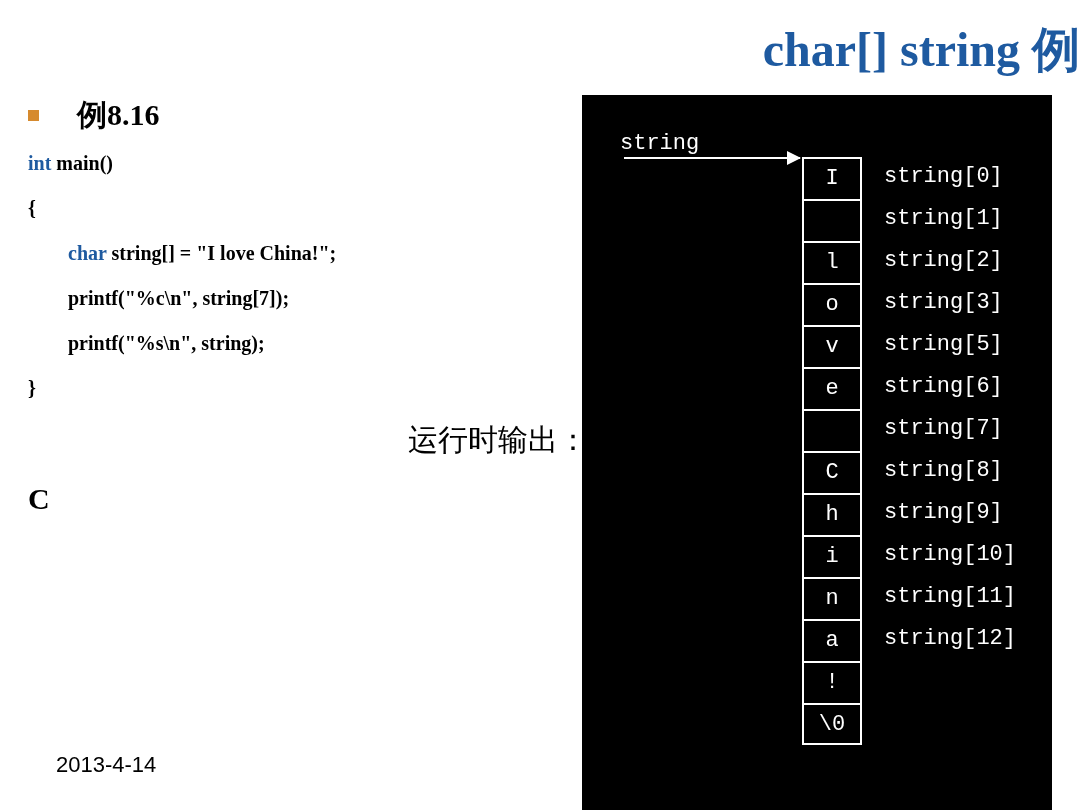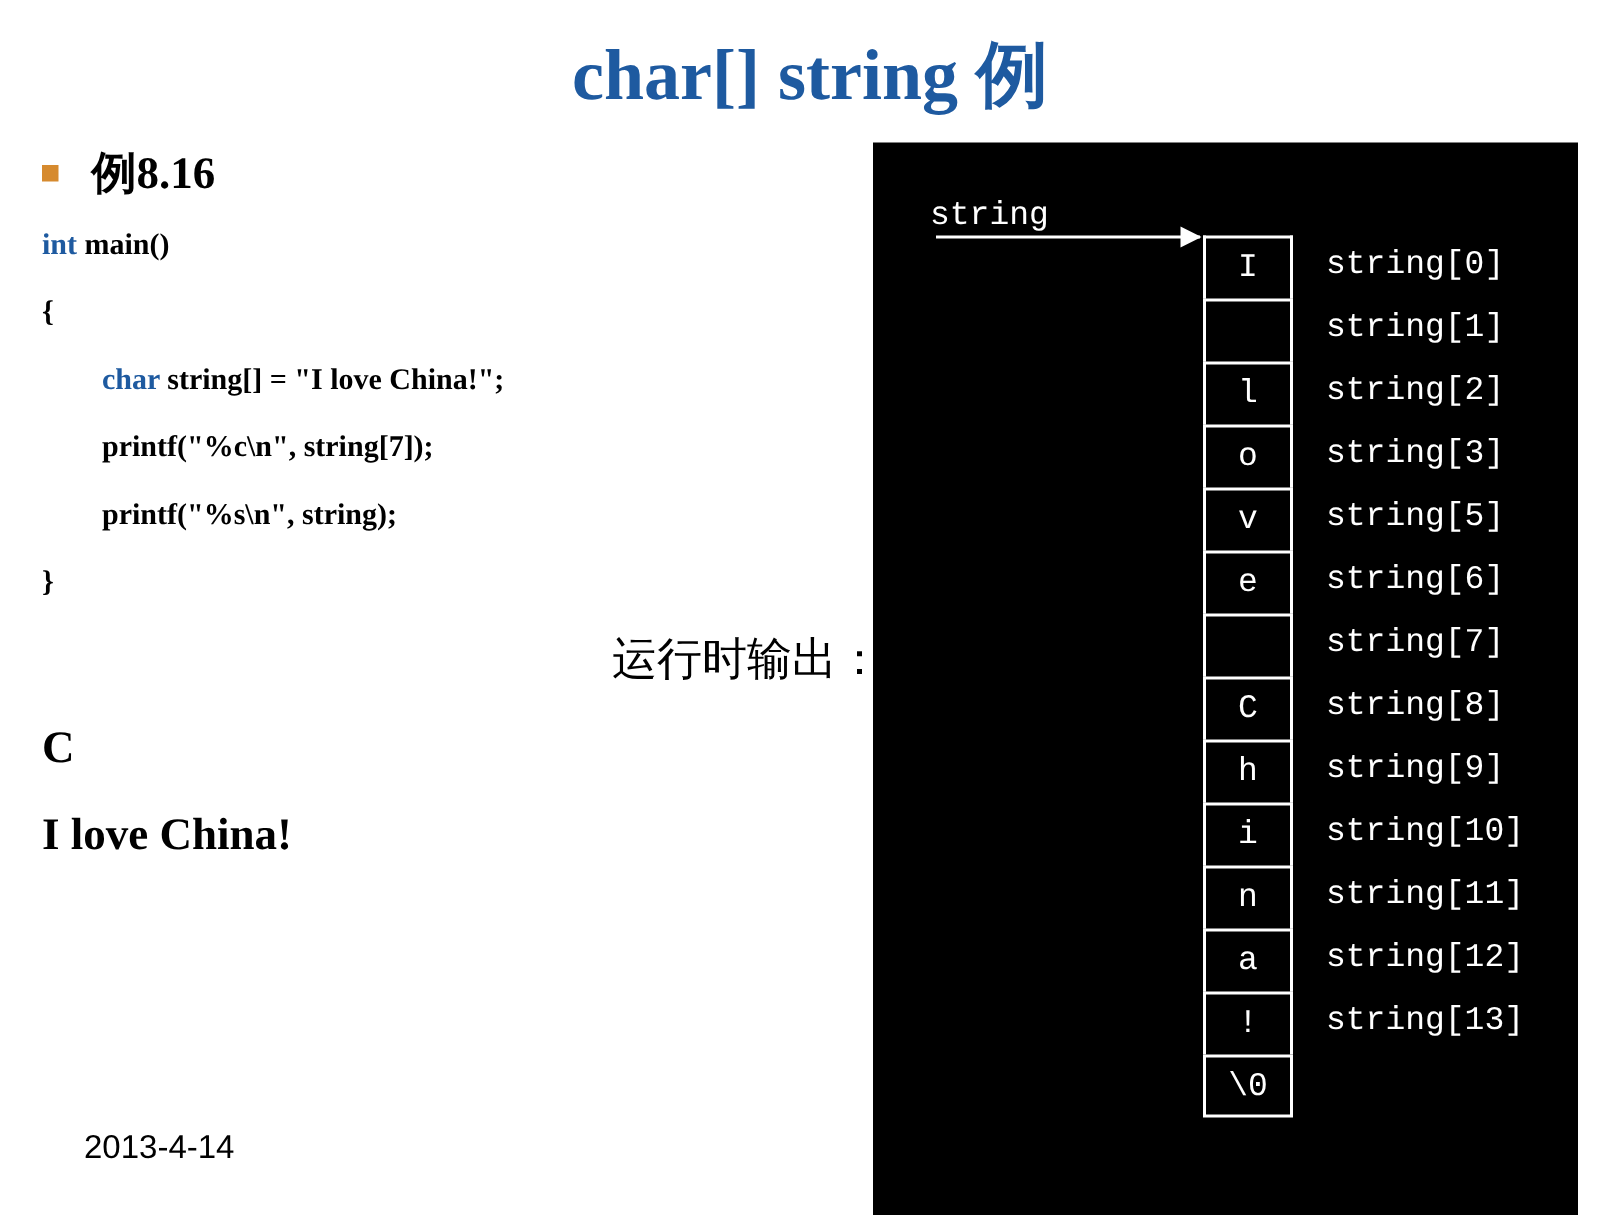--- a/index.html
+++ b/index.html
@@ -5,37 +5,38 @@
     * { margin: 0; padding: 0; box-sizing: border-box; }
     body {
       width: 1080px;
       height: 810px;
       background: #fff;
       font-family: "Times New Roman", serif;
       position: relative;
       overflow: hidden;
     }
     .title {
-      text-align: center;
+      text-align: right;
       font-size: 48px;
       font-weight: bold;
       color: #1e5aa0;
       padding-top: 18px;
       padding-bottom: 10px;
     }
     .content-left {
       position: absolute;
       left: 28px;
       top: 95px;
       width: 560px;
     }
     .bullet-row {
       display: flex;
       align-items: center;
       margin-bottom: 14px;
+      gap: 16px;
     }
     .bullet {
       width: 11px;
       height: 11px;
       background: #d68a2e;
       margin-right: 22px;
       flex-shrink: 0;
     }
     .bullet-text {
       font-size: 30px;
@@ -148,21 +149,20 @@
   <div class="code-line"><span class="kw">int</span><span> main()</span></div>
   <div class="code-line">{</div>
   <div class="code-line code-indent"><span class="kw">char</span><span> string[] = "I love China!";</span></div>
   <div class="code-line code-indent">printf("%c\n", string[7]);</div>
   <div class="code-line code-indent">printf("%s\n", string);</div>
   <div class="code-line">}</div>
 
   <div class="output-section">
     <div class="out-line out-label">运行时输出：</div>
     <div class="out-line out-bold">C</div>
-    <div class="out-line out-bold">I love China!</div>
   </div>
 </div>
 
 <div class="footer-date">2013-4-14</div>
 
 <div class="diagram">
   <div class="d-label">string</div>
   <div class="arrow"></div>
   <div class="cells">
     <div class="cell">I</div>
@@ -186,15 +186,14 @@
     <div class="lbl">string[2]</div>
     <div class="lbl">string[3]</div>
     <div class="lbl">string[5]</div>
     <div class="lbl">string[6]</div>
     <div class="lbl">string[7]</div>
     <div class="lbl">string[8]</div>
     <div class="lbl">string[9]</div>
     <div class="lbl">string[10]</div>
     <div class="lbl">string[11]</div>
     <div class="lbl">string[12]</div>
-    <div class="lbl">string[13]</div>
   </div>
 </div>
 
 </body></html>

